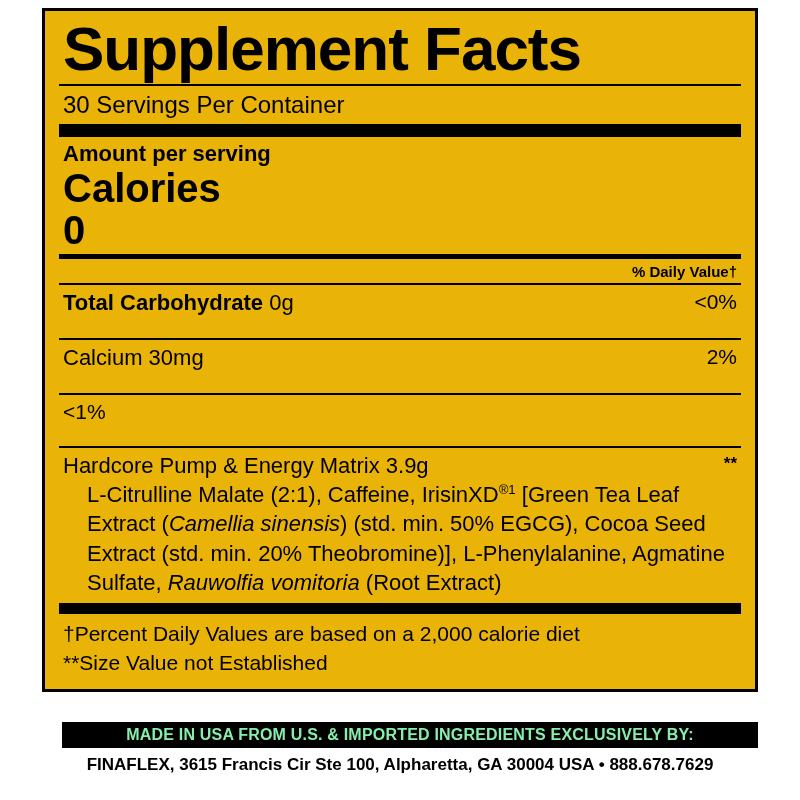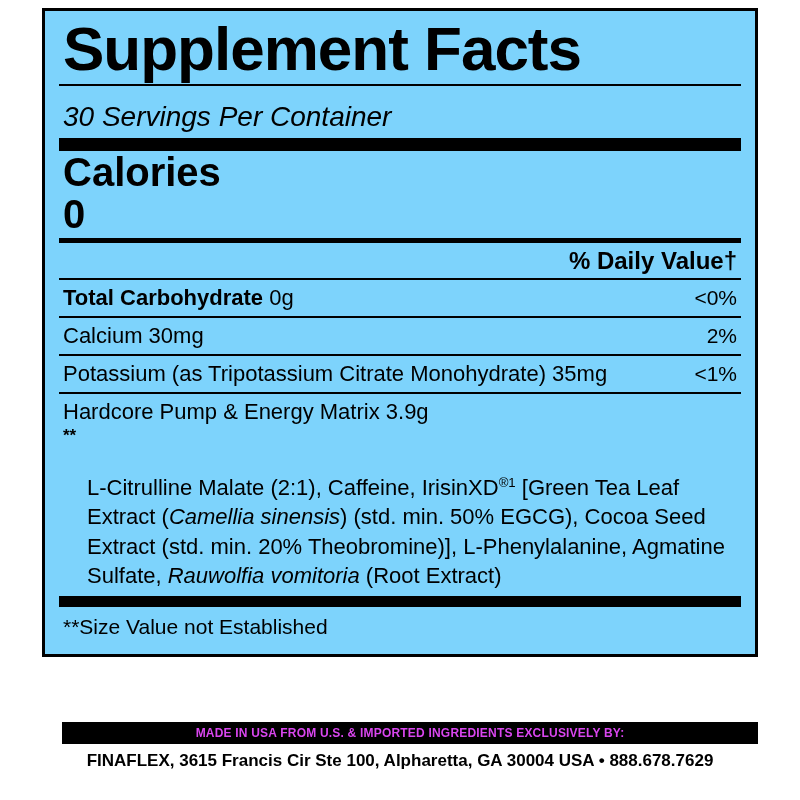--- a/index.html
+++ b/index.html
@@ -16,21 +16,21 @@
     overflow: hidden;
   }
 
   .panel {
     position: absolute;
     left: 42px;
     top: 8px;
     width: 716px;
     box-sizing: border-box;
     border: 3px solid #000000;
-    background: #7dd3fc;
+    background: #eab308;
     padding: 4px 14px 10px 14px;
   }
 
   .title {
     font-size: 62px;
     font-weight: bold;
     line-height: 1.02;
     letter-spacing: -1px;
     margin: 2px 0 4px 4px;
     white-space: nowrap;
@@ -41,23 +41,22 @@
   .rule-thick{ border-top: 11px solid #000; margin: 0; }
 
   .row {
     display: flex;
     justify-content: space-between;
     align-items: baseline;
     padding: 3px 4px 3px 4px;
   }
 
   .servings {
-    font-size: 28px;
-    padding: 15px 4px 5px 4px;
-    font-style: italic;
+    font-size: 24px;
+    padding: 5px 4px 5px 4px;
   }
 
   .serving-size-left {
     font-size: 24px;
     font-weight: bold;
   }
   .serving-size-right {
     font-size: 25px;
     font-weight: bold;
   }
@@ -83,74 +82,72 @@
   .calories-value {
     font-size: 40px;
     font-weight: bold;
     line-height: 1.05;
   }
 
   .dv-row {
     display: flex;
     justify-content: flex-end;
     padding: 4px 4px 3px 4px;
-    font-size: 24px;
+    font-size: 15px;
     font-weight: bold;
   }
 
   .nutrient {
     display: flex;
     justify-content: space-between;
-    align-items: center;
-    padding: 5px 4px 5px 4px;
+    align-items: flex-start;
+    padding: 5px 4px 22px 4px;
     font-size: 22px;
   }
   .nutrient .name strong { font-weight: bold; }
   .nutrient .val { font-size: 21px; white-space: nowrap; }
 
   .matrix-head {
     display: flex;
     justify-content: space-between;
     align-items: flex-start;
     padding: 5px 4px 0 4px;
     font-size: 22px;
-    flex-direction: column;
   }
   .matrix-star {
     font-size: 17px;
     font-weight: bold;
     line-height: 1;
     padding-top: 2px;
   }
   .matrix-body {
     font-size: 22px;
     line-height: 1.33;
     padding: 1px 6px 6px 28px;
-    margin-top: 28px;
   }
   .matrix-body em { font-style: italic; }
   sup { font-size: 0.6em; vertical-align: super; }
 
   .footnotes {
     font-size: 21px;
     line-height: 1.35;
     padding: 6px 4px 2px 4px;
   }
 
   .footer {
     position: absolute;
     left: 42px;
     top: 722px;
     width: 716px;
     text-align: center;
   }
   .footer-bar {
     background: #000000;
-    color: #d946ef;
-    font-size: 12px;
+    color: #86efac;
+    font-size: 16px;
     font-weight: bold;
     letter-spacing: 0.2px;
     padding: 4px 0 4px 0;
     white-space: nowrap;
     margin-left: 20px;
   }
   .footer-line {
     font-size: 17px;
     font-weight: bold;
     padding-top: 7px;
@@ -166,20 +163,21 @@
 
   <div class="rule-thin"></div>
 
   <div class="servings">30 Servings Per Container</div>
 
   <div class="rule-thin"></div>
 
 
   <div class="rule-thick"></div>
 
+  <div class="amount-per">Amount per serving</div>
 
   <div class="calories-row">
     <span class="calories-label">Calories</span>
     <span class="calories-value">0</span>
   </div>
 
   <div class="rule-med"></div>
 
   <div class="dv-row">% Daily Value†</div>
 
@@ -193,36 +191,36 @@
   <div class="rule-thin"></div>
 
   <div class="nutrient">
     <span class="name"><span>Calcium</span> <span>30mg</span></span>
     <span class="val">2%</span>
   </div>
 
   <div class="rule-thin"></div>
 
   <div class="nutrient">
-    <span class="name"><span>Potassium (as Tripotassium Citrate Monohydrate)</span> <span>35mg</span></span>
     <span class="val">&lt;1%</span>
   </div>
 
   <div class="rule-thin"></div>
 
   <div class="matrix-head">
     <span>Hardcore Pump &amp; Energy Matrix 3.9g</span>
     <span class="matrix-star">**</span>
   </div>
 
   <div class="matrix-body">L-Citrulline Malate (2:1), Caffeine, IrisinXD<sup>®1</sup> [Green Tea Leaf Extract (<em>Camellia sinensis</em>) (std. min. 50% EGCG), Cocoa Seed Extract (std. min. 20% Theobromine)], L-Phenylalanine, Agmatine Sulfate, <em>Rauwolfia vomitoria</em> (Root Extract)</div>
 
   <div class="rule-thick"></div>
 
   <div class="footnotes">
+    <div>†Percent Daily Values are based on a 2,000 calorie diet</div>
     <div>**Size Value not Established</div>
   </div>
 
 </div>
 
 <div class="footer">
   <div class="footer-bar">MADE IN USA FROM U.S. &amp; IMPORTED INGREDIENTS EXCLUSIVELY BY:</div>
   <div class="footer-line">FINAFLEX, 3615 Francis Cir Ste 100, Alpharetta, GA 30004 USA • 888.678.7629</div>
 </div>
 

